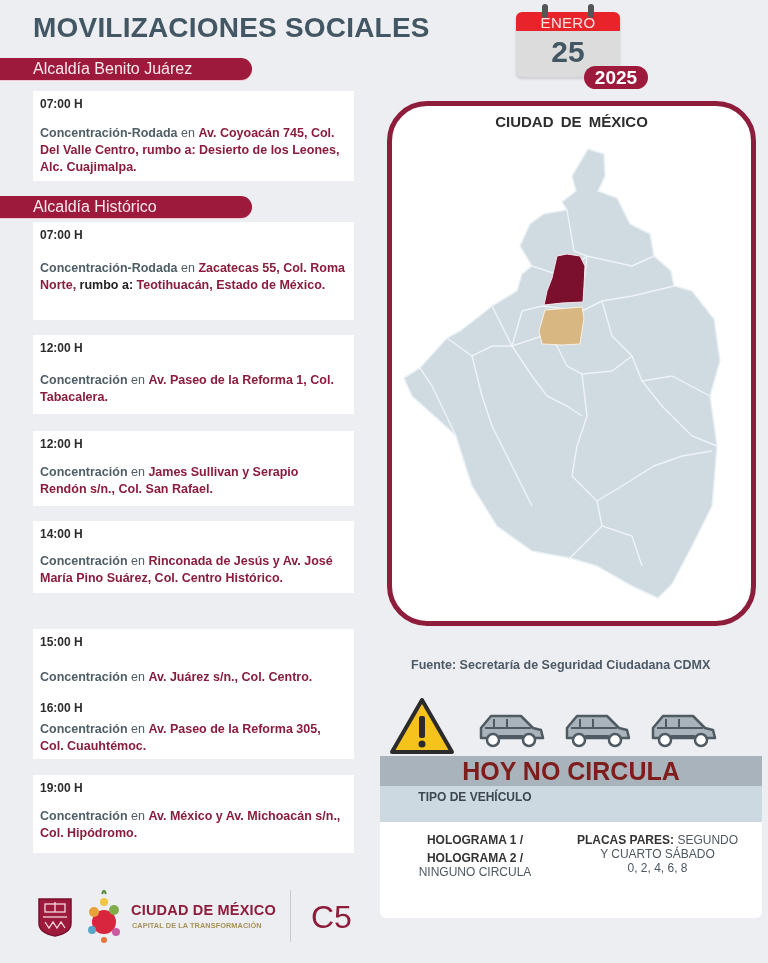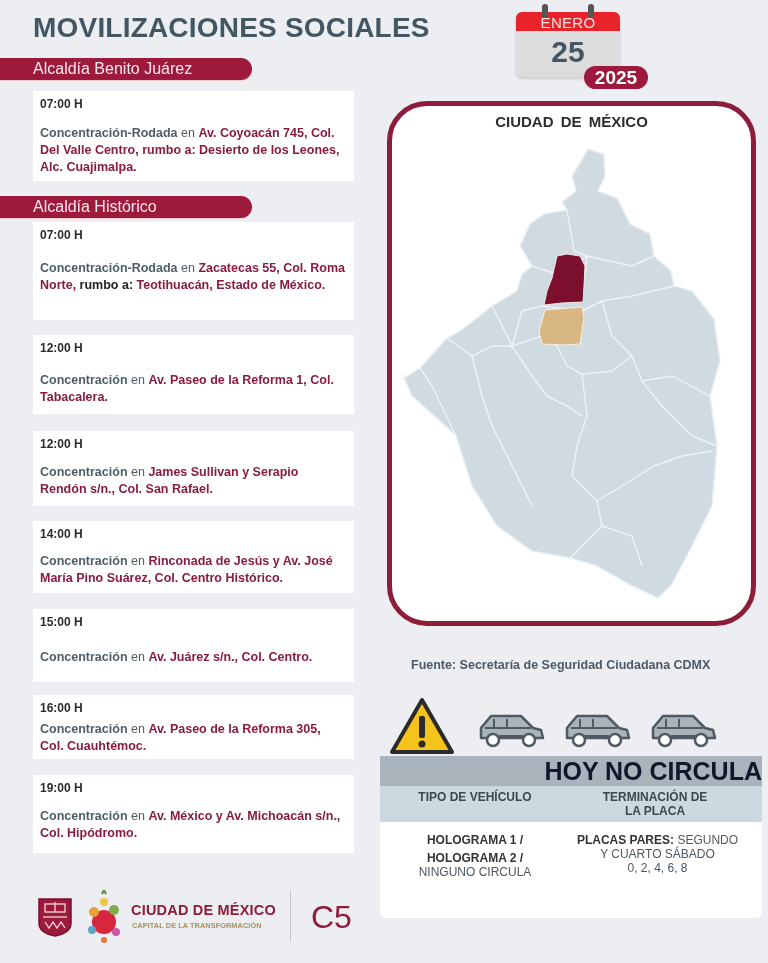--- a/index.html
+++ b/index.html
@@ -58,21 +58,21 @@
 
   .source {
     position: absolute; left: 411px; top: 658px; font-size: 12.5px; font-weight: bold; color: #4d5a66;
   }
 
   
   .warn-icon { position: absolute; left: 388px; top: 696px; }
   .car-icon { position: absolute; top: 712px; }
   .hnc-title {
     position: absolute; left: 380px; top: 756px; width: 382px; height: 30px;
-    background: #a8b3bb; text-align: right; color: #0f172a; font-size: 25px; font-weight: bold; line-height: 31px;
+    background: #a8b3bb; text-align: center; color: #7f1d1d; font-size: 25px; font-weight: bold; line-height: 31px;
   }
   .hnc-head {
     position: absolute; left: 380px; top: 786px; width: 382px; height: 36px;
     background: #cdd9e0; display: flex;
   }
   .hnc-head div { font-size: 12px; font-weight: bold; color: #3c474f; text-align: center; line-height: 14px; padding-top: 4px; }
   .hnc-body {
     position: absolute; left: 380px; top: 822px; width: 382px; height: 96px;
     background: #ffffff; border-radius: 0 0 6px 6px; display: flex;
   }
@@ -122,21 +122,21 @@
 <div class="event-card" style="top:431px;height:75px">
   <div class="event-time">12:00 H</div>
   <div class="event-desc" style="margin-top:13px"><span class="type">Concentración</span><span class="conn"> en </span><span>James Sullivan y Serapio Rendón s/n., Col. San Rafael.</span></div>
 </div>
 
 <div class="event-card" style="top:521px;height:72px">
   <div class="event-time">14:00 H</div>
   <div class="event-desc" style="margin-top:12px"><span class="type">Concentración</span><span class="conn"> en </span><span>Rinconada de Jesús y Av. José María Pino Suárez, Col. Centro Histórico.</span></div>
 </div>
 
-<div class="event-card" style="top:609px;height:73px">
+<div class="event-card" style="top:629px;height:73px">
   <div class="event-time">15:00 H</div>
   <div class="event-desc" style="margin-top:20px"><span class="type">Concentración</span><span class="conn"> en </span><span>Av. Juárez s/n., Col. Centro.</span></div>
 </div>
 
 <div class="event-card" style="top:695px;height:64px">
   <div class="event-time">16:00 H</div>
   <div class="event-desc" style="margin-top:6px"><span class="type">Concentración</span><span class="conn"> en </span><span>Av. Paseo de la Reforma 305, Col. Cuauhtémoc.</span></div>
 </div>
 
 <div class="event-card" style="top:775px;height:78px">
@@ -206,21 +206,20 @@
   <line x1="30" y1="7" x2="30" y2="16" stroke="#4f5a62" stroke-width="2"></line>
   <line x1="8" y1="16" x2="54" y2="16" stroke="#4f5a62" stroke-width="2"></line>
   <line x1="22" y1="24" x2="46" y2="24" stroke="#4f5a62" stroke-width="2"></line>
   <circle cx="16" cy="28" r="6" fill="#fff" stroke="#4f5a62" stroke-width="2.5"></circle>
   <circle cx="52" cy="28" r="6" fill="#fff" stroke="#4f5a62" stroke-width="2.5"></circle>
 </svg>
 
 <div class="hnc-title">HOY NO CIRCULA</div>
 <div class="hnc-head">
   <div style="width:190px;padding-left:0px">TIPO DE VEHÍCULO</div>
-  <div style="width:110px;margin-left:30px">TERMINACIÓN DE LA PLACA</div>
 </div>
 <div class="hnc-body">
   <div class="hnc-col" style="width:190px">
     <div><b>HOLOGRAMA 1 /</b></div>
     <div style="margin-top:4px"><b>HOLOGRAMA 2 /</b></div>
     <div>NINGUNO CIRCULA</div>
   </div>
   <div class="hnc-col" style="width:175px">
     <div style="width:170px;margin:0 auto"><b>PLACAS PARES:</b><span> SEGUNDO Y CUARTO SÁBADO</span></div>
     <div>0, 2, 4, 6, 8</div>

